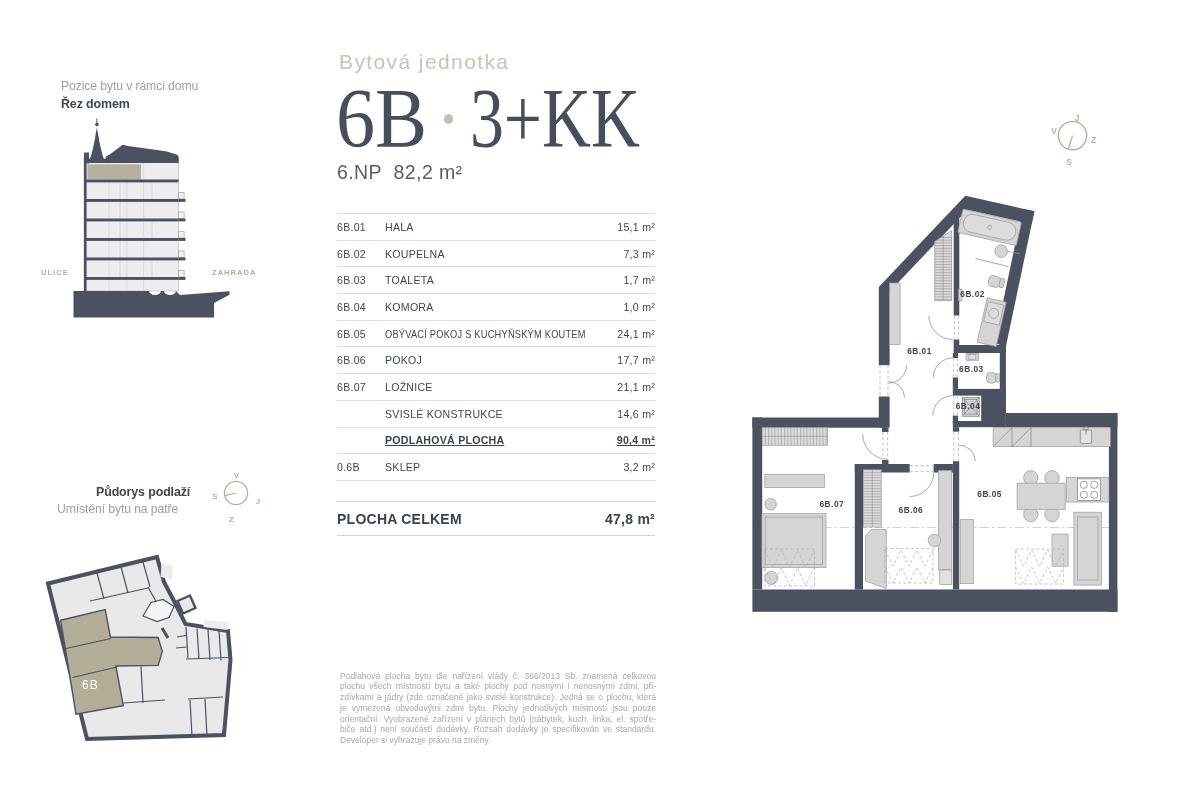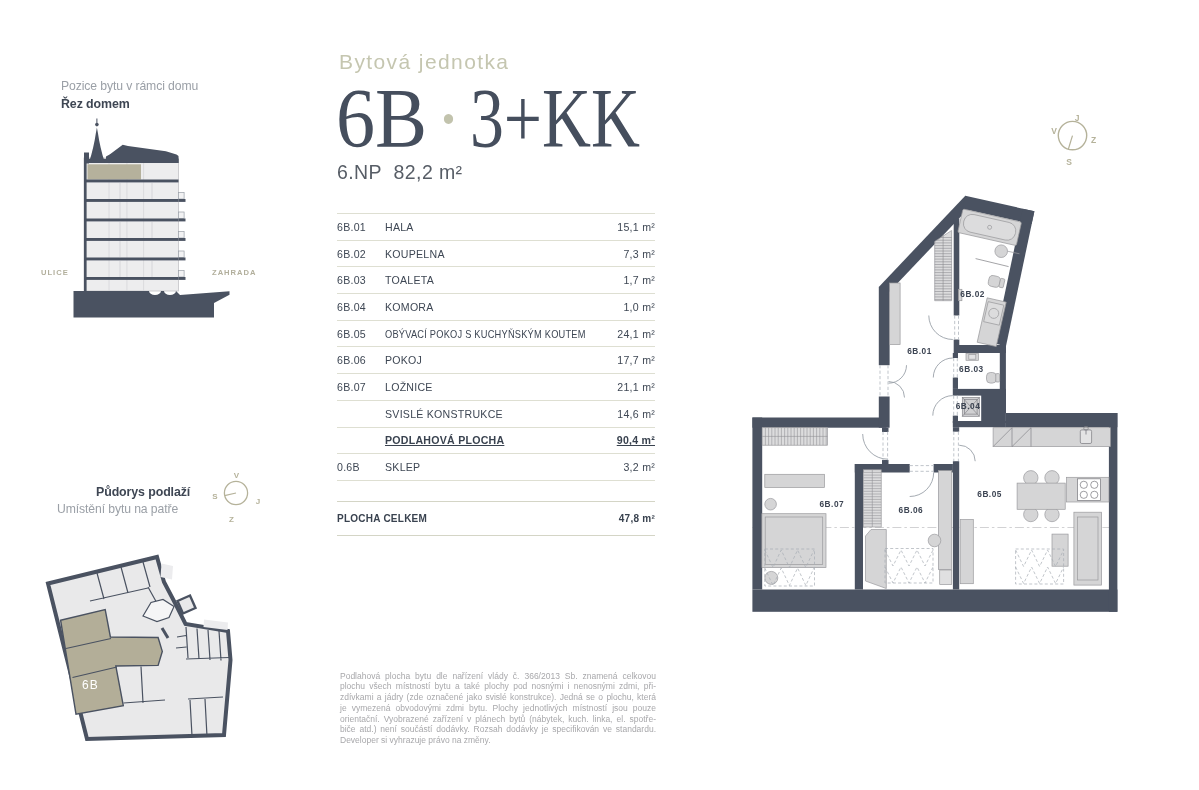--- a/index.html
+++ b/index.html
@@ -6,21 +6,21 @@
   .abs{position:absolute;}
   .h{font-weight:bold;font-size:12.4px;color:#3e4653;letter-spacing:-.1px;}
   .sub{font-size:12.2px;color:#9ba0a7;letter-spacing:-.1px;}
   .tbl{position:absolute;left:337px;top:213px;width:318px;color:#3e4754;font-size:10.6px;letter-spacing:.25px;}
   .row{height:25.7px;display:flex;align-items:center;border-bottom:1px solid #dedfd2;}
   .row:first-child{border-top:1px solid #dedfd2;}
   .code{width:48px;flex:none;}
   .nm{flex:1;}
   .ar{flex:none;}
   .b{font-weight:bold;color:#39424f;text-decoration:underline;}
-  .tot{position:absolute;left:337px;top:501px;width:318px;height:33px;display:flex;align-items:center;border-top:1px solid #d4d5c6;border-bottom:1px solid #d4d5c6;color:#39424f;font-weight:bold;font-size:10px;letter-spacing:.25px;}
+  .tot{position:absolute;left:337px;top:501px;width:318px;height:33px;display:flex;align-items:center;border-top:1px solid #d4d5c6;border-bottom:1px solid #d4d5c6;color:#39424f;font-weight:bold;font-size:14px;letter-spacing:.25px;}
   .disc{position:absolute;left:340px;top:670.5px;width:316px;font-size:8.5px;line-height:10.75px;color:#a8a8ab;letter-spacing:0;}
   .jl{text-align:justify;text-align-last:justify;white-space:nowrap;}
 </style></head>
 <body>
 
 <div class="abs h" style="left:61px;top:64px;margin-top:33px;">Řez domem</div>
 
 <div class="abs sub" style="left:61px;top:78.5px;">Pozice bytu v rámci domu</div>
 
 <div class="abs" style="left:41px;top:268px;font-size:7.6px;font-weight:bold;color:#b2af9c;letter-spacing:1px;">ULICE</div>

